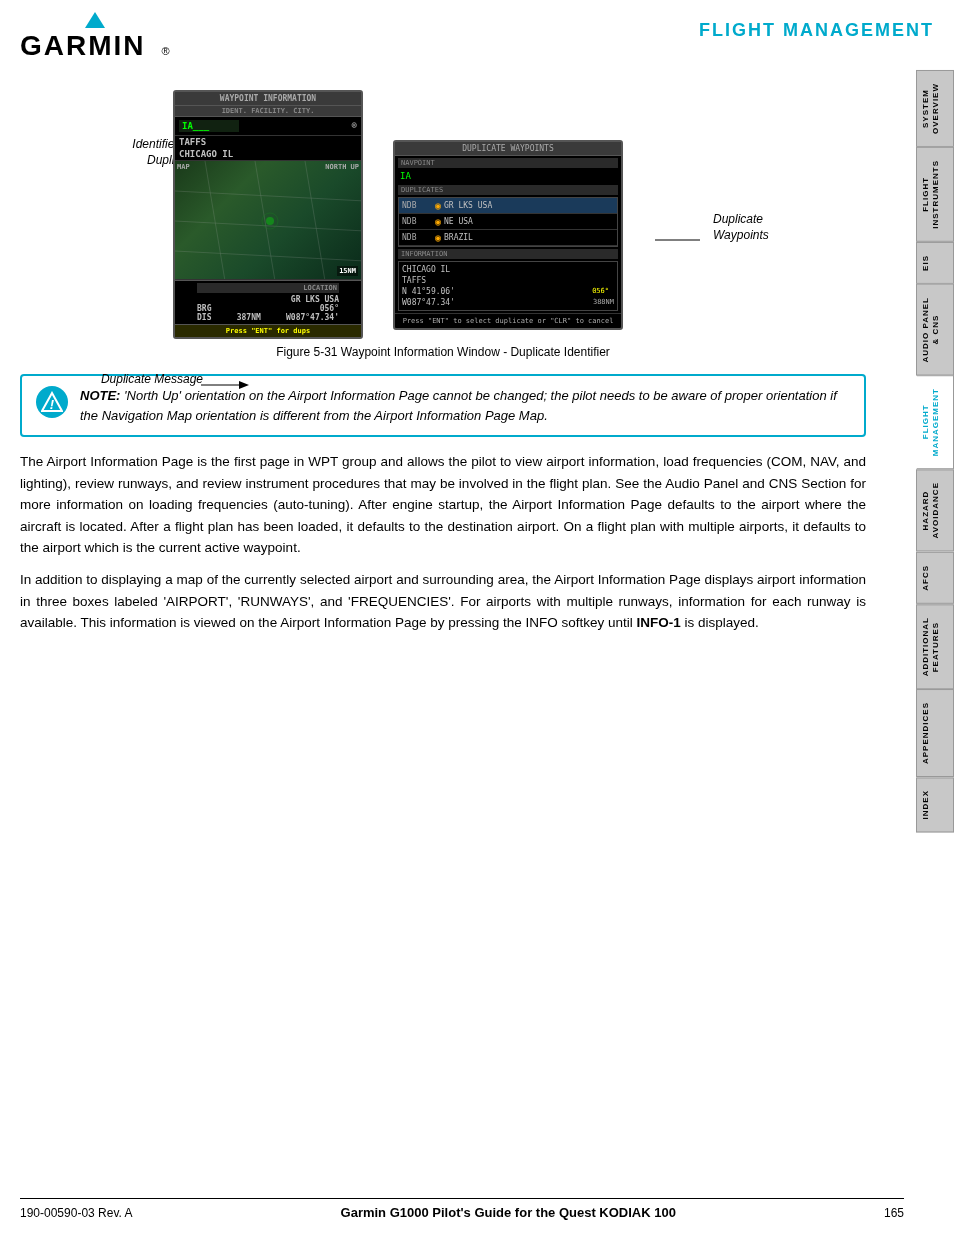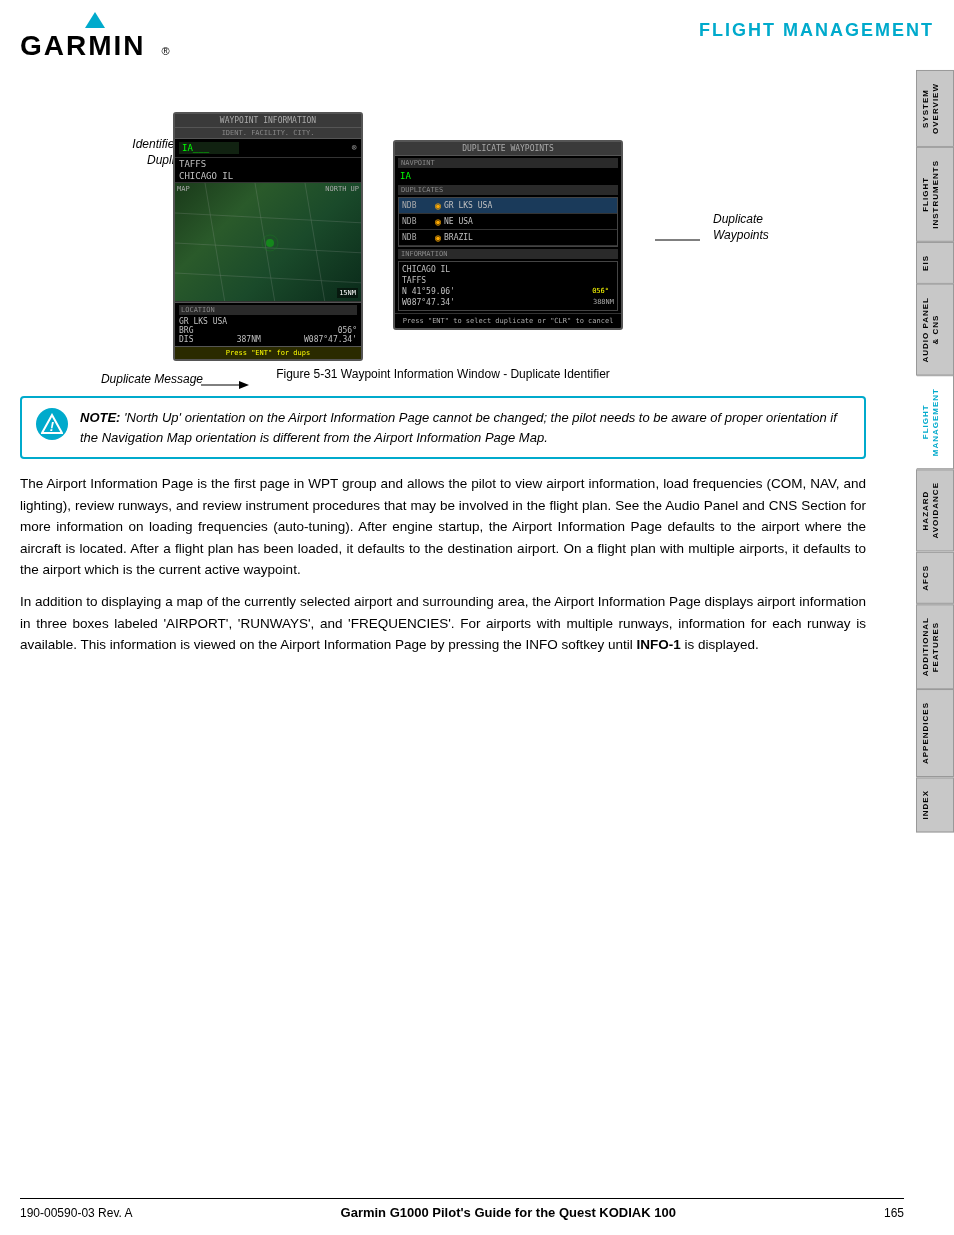--- a/index.html
+++ b/index.html
@@ -161,22 +161,23 @@
     .wp-map-dist {
       position: absolute;
       bottom: 3px;
       right: 3px;
       color: #fff;
       font-size: 7px;
       background: rgba(0,0,0,0.5);
       padding: 1px 2px;
     }
     .wp-location-section {
-      padding: 2px 4px;
+      padding: 2px 22px;
       border-top: 1px solid #555;
+      text-align: right;
     }
     .wp-location-header {
       color: #888;
       font-size: 7px;
       background: #2a2a2a;
       padding: 1px 2px;
       margin-bottom: 2px;
     }
     .wp-location-row {
       display: flex;
@@ -399,21 +400,21 @@
       <div style="position:absolute; left:0; top:55px; width:110px; text-align:right;">
         <span class="callout-label-text" style="white-space:pre-line;">Identifier with
 Duplicates</span>
       </div>
 
       <svg style="position:absolute; left:108px; top:58px;" width="50" height="30">
         <line x1="0" y1="15" x2="40" y2="15" stroke="#000" stroke-width="1"></line>
         <polygon points="38,11 48,15 38,19" fill="#000"></polygon>
       </svg>
 
-      <div class="waypoint-screen" style="margin-top:32px; margin-right:30px;">
+      <div class="waypoint-screen" style="margin-top:10px; margin-right:30px;font-weight:bold;">
         <div class="wp-header">WAYPOINT INFORMATION</div>
         <div class="wp-header-sub">IDENT. FACILITY. CITY.</div>
         <div class="wp-ident">
           <span class="wp-ident-input">IA___</span>
           <span style="float:right;color:#888;font-size:9px;">⊗</span>
         </div>
         <div class="wp-taffs">TAFFS</div>
         <div class="wp-city">CHICAGO IL</div>
 
         <div class="wp-map">

